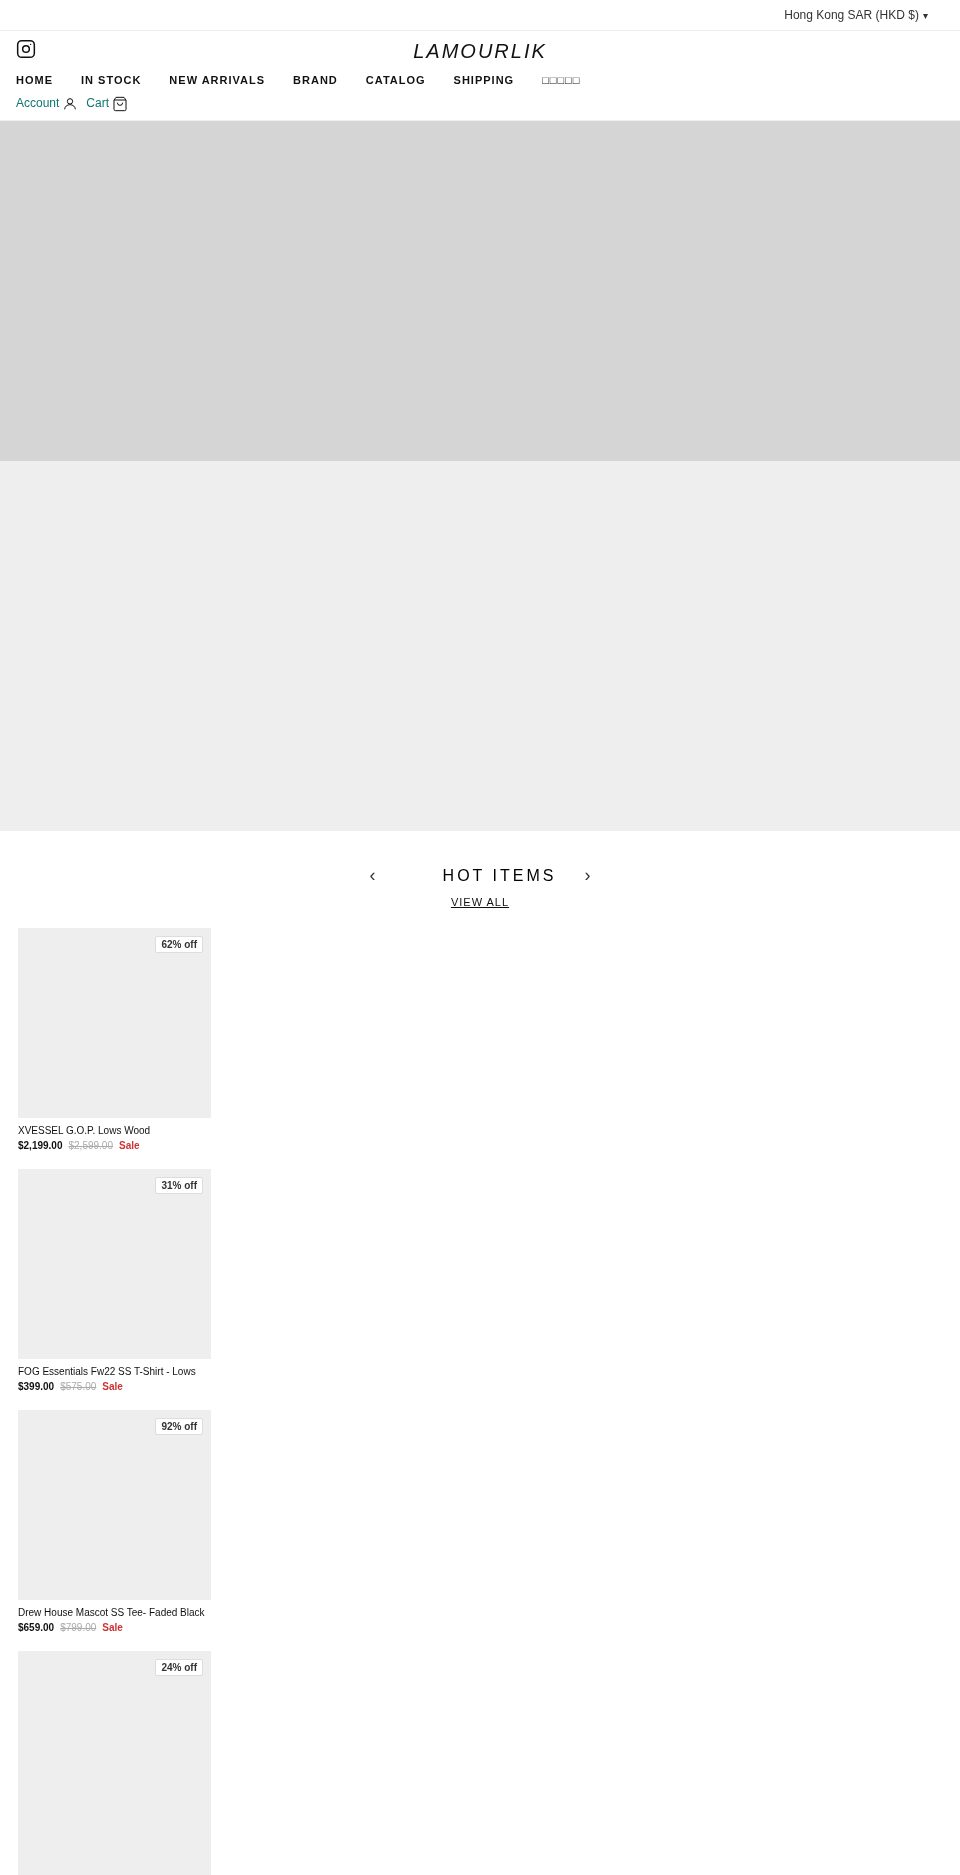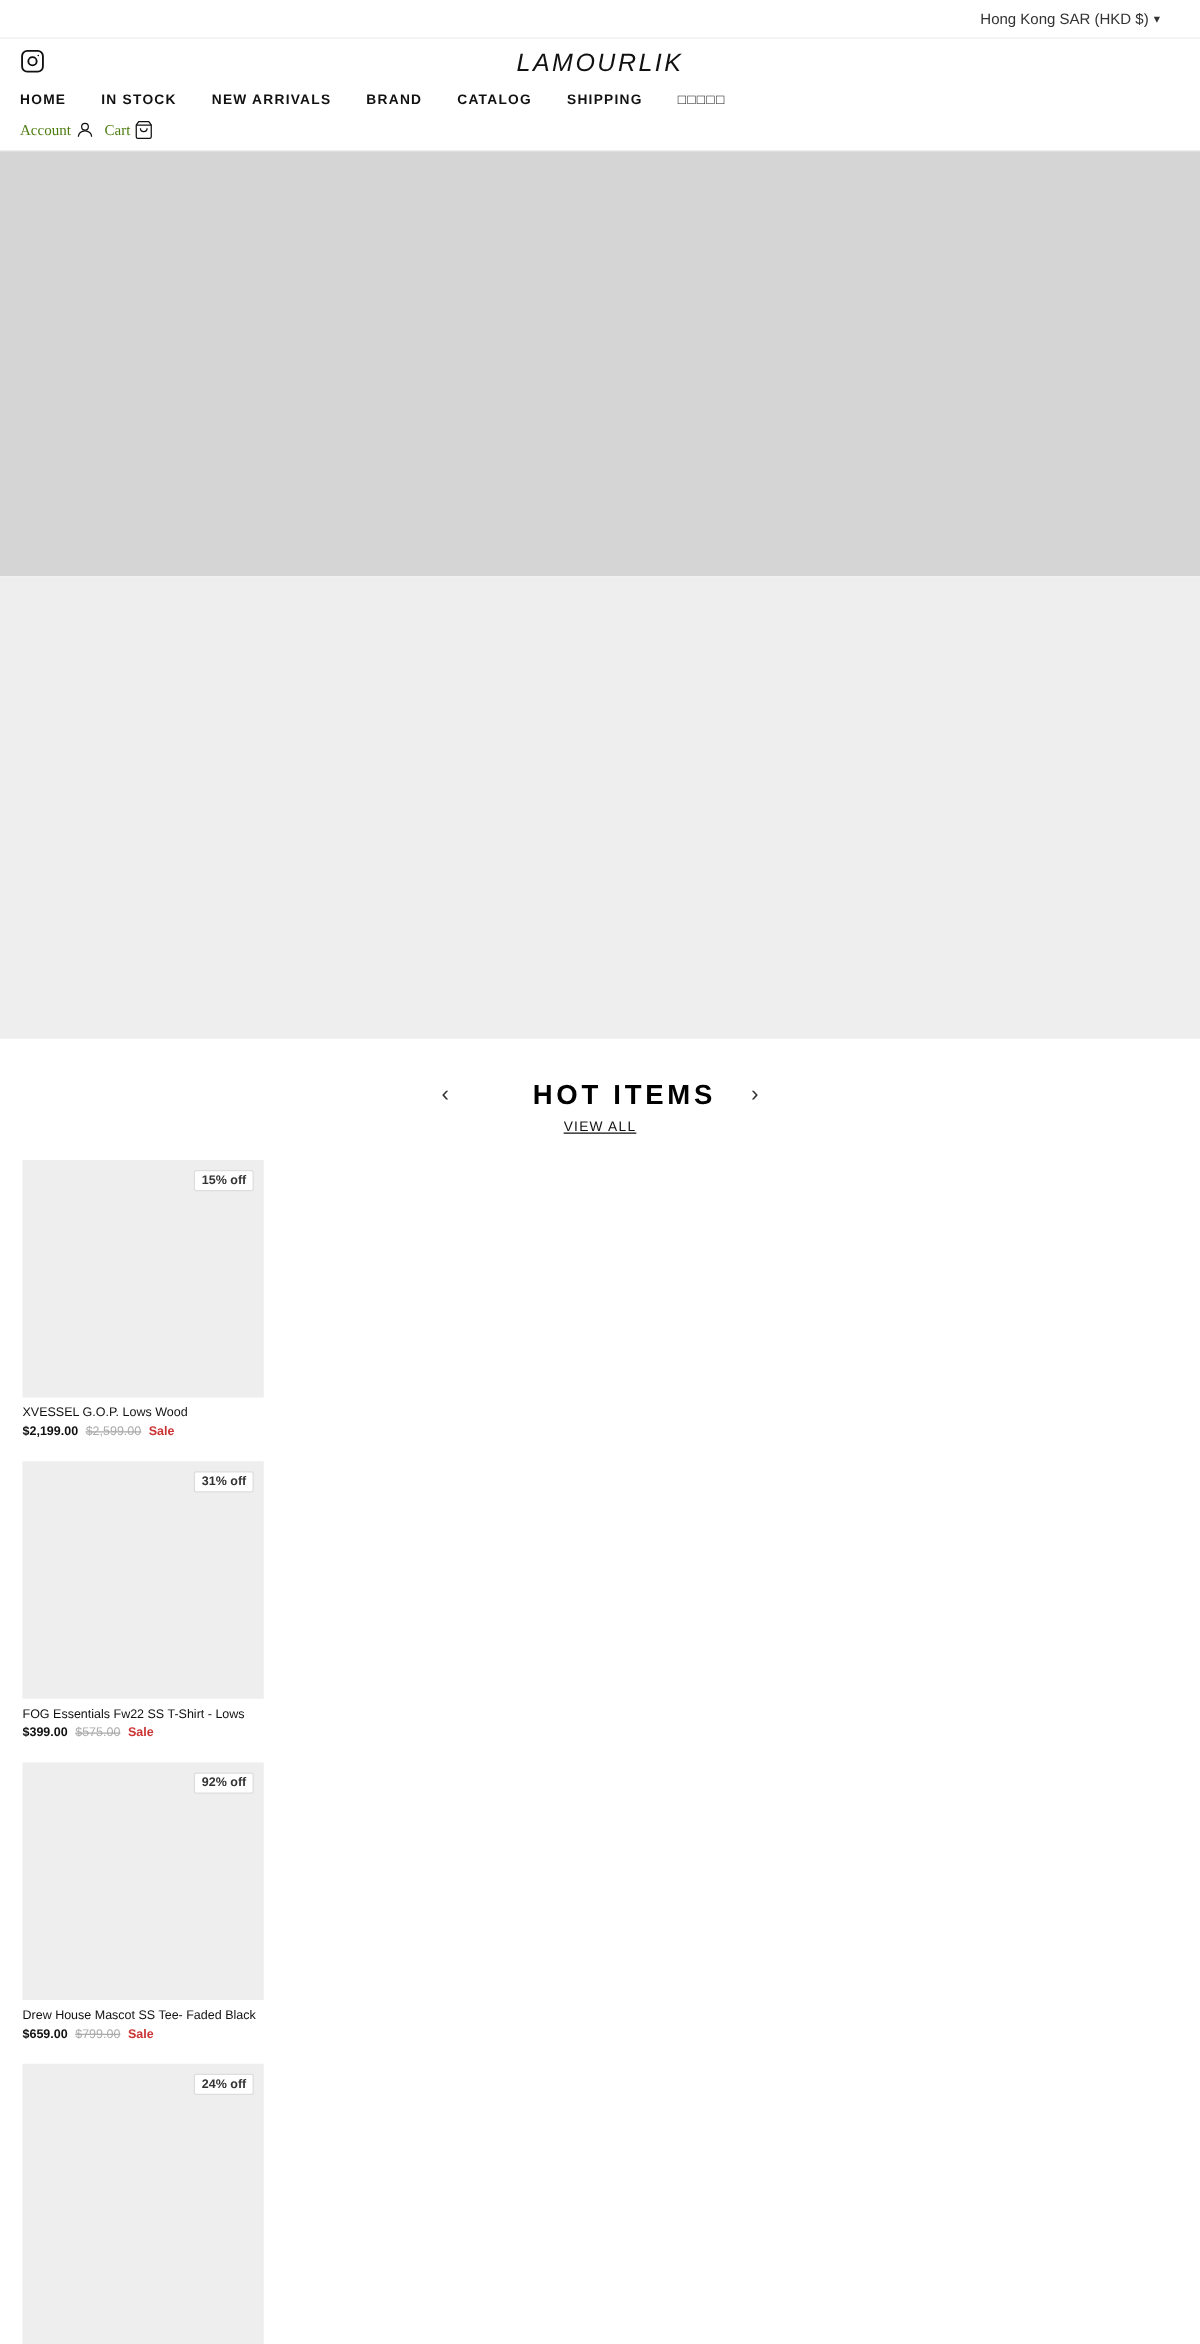--- a/index.html
+++ b/index.html
@@ -73,26 +73,25 @@
 
     .account-cart {
       display: flex;
       align-items: center;
       gap: 8px;
       font-size: 12px;
       padding: 4px 0 8px;
     }
     .account-cart a {
       text-decoration: none;
-      color: #4d7c0f;
-      display: flex;
-      align-items: center;
+      color: #0f766e;
+      display: flex;
+      align-items: flex-start;
       gap: 3px;
       cursor: pointer;
-      font-family: Liberation Serif, serif;
     }
     .account-icon-svg, .cart-icon-svg {
       width: 16px;
       height: 16px;
     }
 
     
     .hero-banner {
       width: 100%;
       height: 340px;
@@ -111,22 +110,22 @@
       padding: 30px 16px 0;
     }
     .hot-items-header {
       display: flex;
       align-items: center;
       justify-content: center;
       gap: 20px;
       margin-bottom: 6px;
     }
     .hot-items-title {
-      font-size: 22px;
-      font-weight: 700;
+      font-size: 16px;
+      font-weight: 400;
       letter-spacing: 3px;
       text-transform: uppercase;
       font-family: 'Arial Black', Arial, sans-serif;
       margin-left: 39px;
     }
     .arrow-btn {
       background: none;
       border: none;
       font-size: 18px;
       cursor: pointer;
@@ -267,21 +266,21 @@
     <button class="arrow-btn">‹</button>
     <h2 class="hot-items-title">HOT ITEMS</h2>
     <button class="arrow-btn">›</button>
   </div>
   <a class="view-all-link">VIEW ALL</a>
 
   <div class="products-grid">
 
     <div class="product-card">
       <div class="product-image-wrap">
-        <span class="discount-badge">15% off</span>
+        <span class="discount-badge">62% off</span>
       </div>
       <div class="product-name">XVESSEL G.O.P. Lows Wood</div>
       <div class="product-prices">
         <span class="current-price">$2,199.00</span>
         <span class="original-price">$2,599.00</span>
         <span class="sale-label">Sale</span>
       </div>
     </div>
 
     <div class="product-card">

